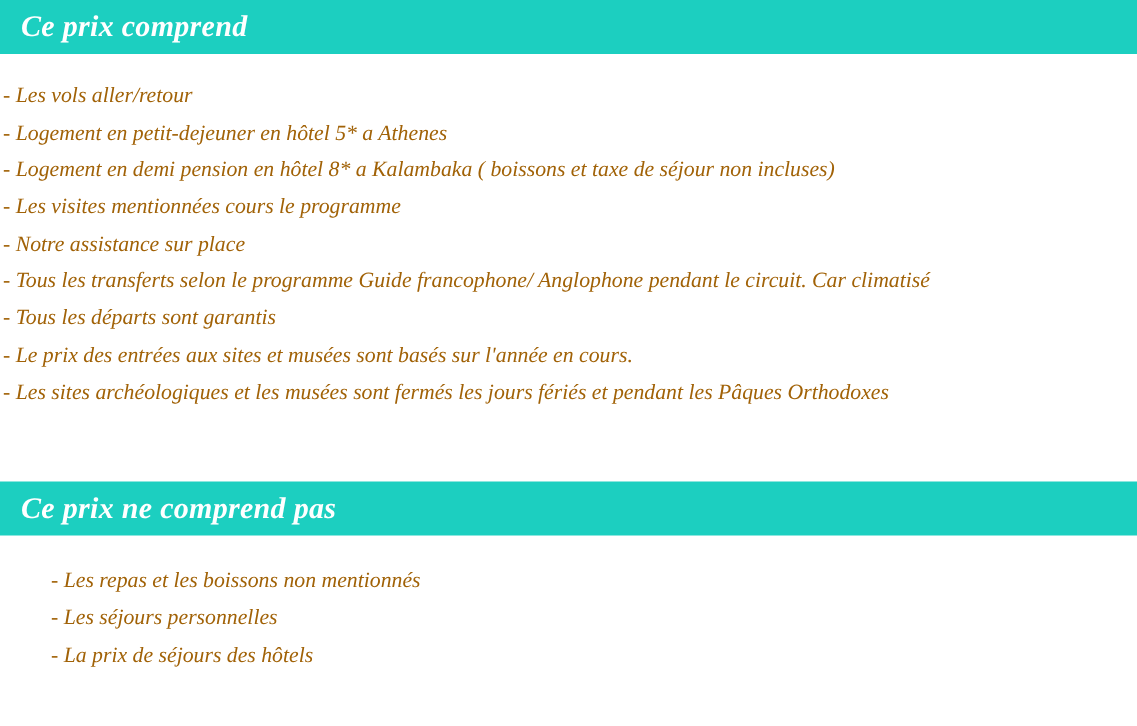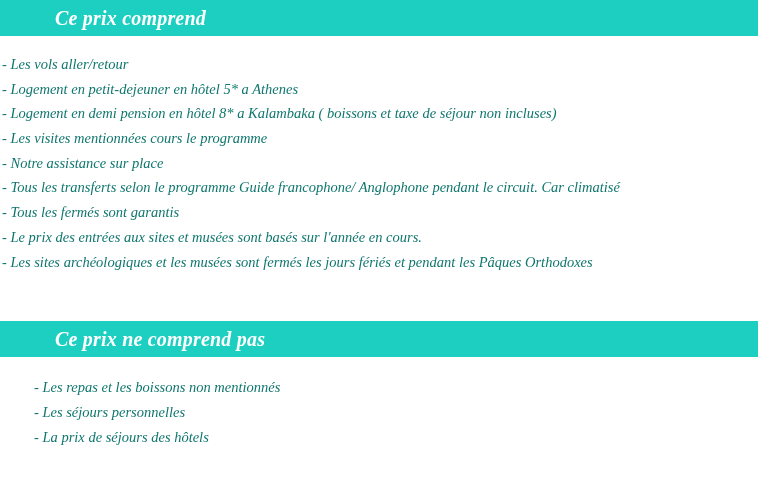--- a/index.html
+++ b/index.html
@@ -28,32 +28,31 @@
     box-sizing: border-box;
   }
   .section-header .title {
     font-family: "Liberation Serif", serif;
     font-style: italic;
     font-weight: bold;
     font-size: 20px;
     color: #ffffff;
     letter-spacing: 0.2px;
     line-height: 1;
-    margin-left: 41px;
   }
   .list {
     padding: 0;
     margin: 0;
     list-style: none;
   }
   .list li {
     font-family: "Liberation Serif", serif;
     font-style: italic;
     font-size: 14.5px;
-    color: #0f766e;
+    color: #a16207;
     line-height: 1;
     padding-left: 2px;
     white-space: nowrap;
   }
   #section-1-list {
     margin-top: 21px;
   }
   #section-1-list li {
     margin-bottom: 10.2px;
   }
@@ -77,21 +76,21 @@
     <span class="title">Ce prix comprend</span>
   </div>
 
   <ul class="list" id="section-1-list">
     <li>- Les vols aller/retour</li>
     <li>- Logement en petit-dejeuner en hôtel 5* a Athenes</li>
     <li>- Logement en demi pension en hôtel 8* a Kalambaka ( boissons et taxe de séjour non incluses)</li>
     <li>- Les visites mentionnées cours le programme</li>
     <li>- Notre assistance sur place</li>
     <li>- Tous les transferts selon le programme Guide francophone/ Anglophone pendant le circuit. Car climatisé</li>
-    <li>- Tous les fermés sont garantis</li>
+    <li>- Tous les départs sont garantis</li>
     <li>- Le prix des entrées aux sites et musées sont basés sur l'année en cours.</li>
     <li>- Les sites archéologiques et les musées sont fermés les jours fériés et pendant les Pâques Orthodoxes</li>
   </ul>
 
   <div class="spacer"></div>
 
   <div class="section-header">
     <span class="title">Ce prix ne comprend pas</span>
   </div>
 

